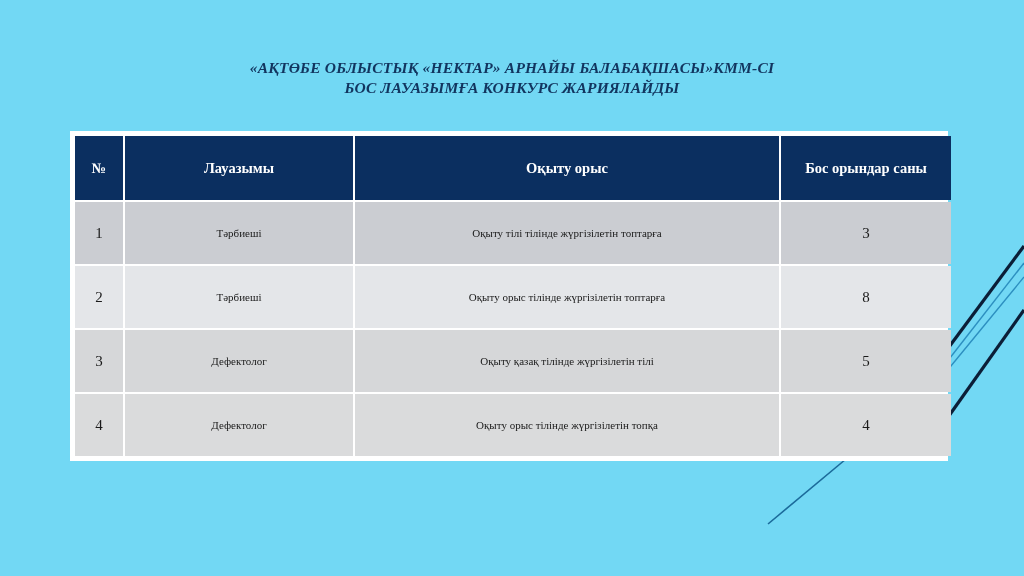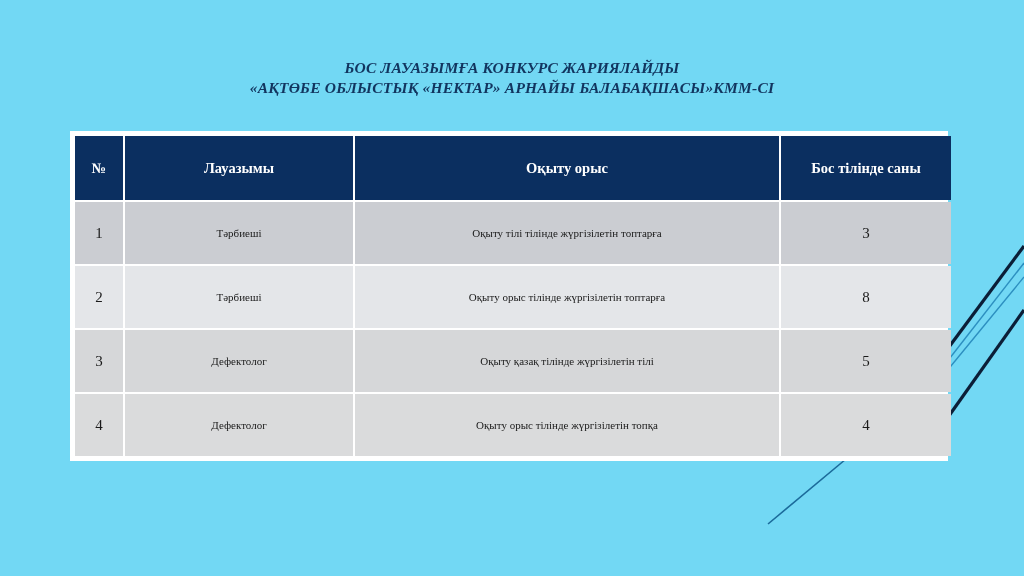--- a/index.html
+++ b/index.html
@@ -107,38 +107,38 @@
 
   <svg class="deco-layer" viewBox="0 0 1024 576" width="1024" height="576" xmlns="http://www.w3.org/2000/svg">
     <line x1="946" y1="363" x2="1024" y2="263" stroke="#2C8FC0" stroke-width="1.4"></line>
     <line x1="946" y1="372" x2="1024" y2="277" stroke="#2C8FC0" stroke-width="1.4"></line>
     <line x1="946" y1="351" x2="1024" y2="246" stroke="#0B1E37" stroke-width="3.2"></line>
     <line x1="946" y1="420" x2="1024" y2="310" stroke="#0B1E37" stroke-width="3.2"></line>
     <line x1="768" y1="524" x2="852" y2="454" stroke="#1B6B9B" stroke-width="1.6"></line>
   </svg>
 
   <div id="title-block">
+    <span class="title-line">«АҚТӨБЕ ОБЛЫСТЫҚ «НЕКТАР» АРНАЙЫ  БАЛАБАҚШАСЫ»КММ-СІ</span>
     <span class="title-line">БОС  ЛАУАЗЫМҒА  КОНКУРС  ЖАРИЯЛАЙДЫ</span>
-    <span class="title-line">«АҚТӨБЕ ОБЛЫСТЫҚ «НЕКТАР» АРНАЙЫ  БАЛАБАҚШАСЫ»КММ-СІ</span>
   </div>
 
   <div id="vacancy-table-wrap">
     <table class="vacancy-table">
       <colgroup>
         <col class="col-num">
         <col class="col-pos">
         <col class="col-lang">
         <col class="col-count">
       </colgroup>
       <thead>
         <tr>
           <th>№</th>
           <th>Лауазымы</th>
           <th>Оқыту орыс</th>
-          <th>Бос тілінде саны</th>
+          <th>Бос орындар саны</th>
         </tr>
       </thead>
       <tbody>
         <tr class="row-0">
           <td class="cell-num">1</td>
           <td class="cell-pos">Тәрбиеші</td>
           <td class="cell-lang">Оқыту тілі тілінде жүргізілетін топтарға</td>
           <td class="cell-count">3</td>
         </tr>
         <tr class="row-1">

